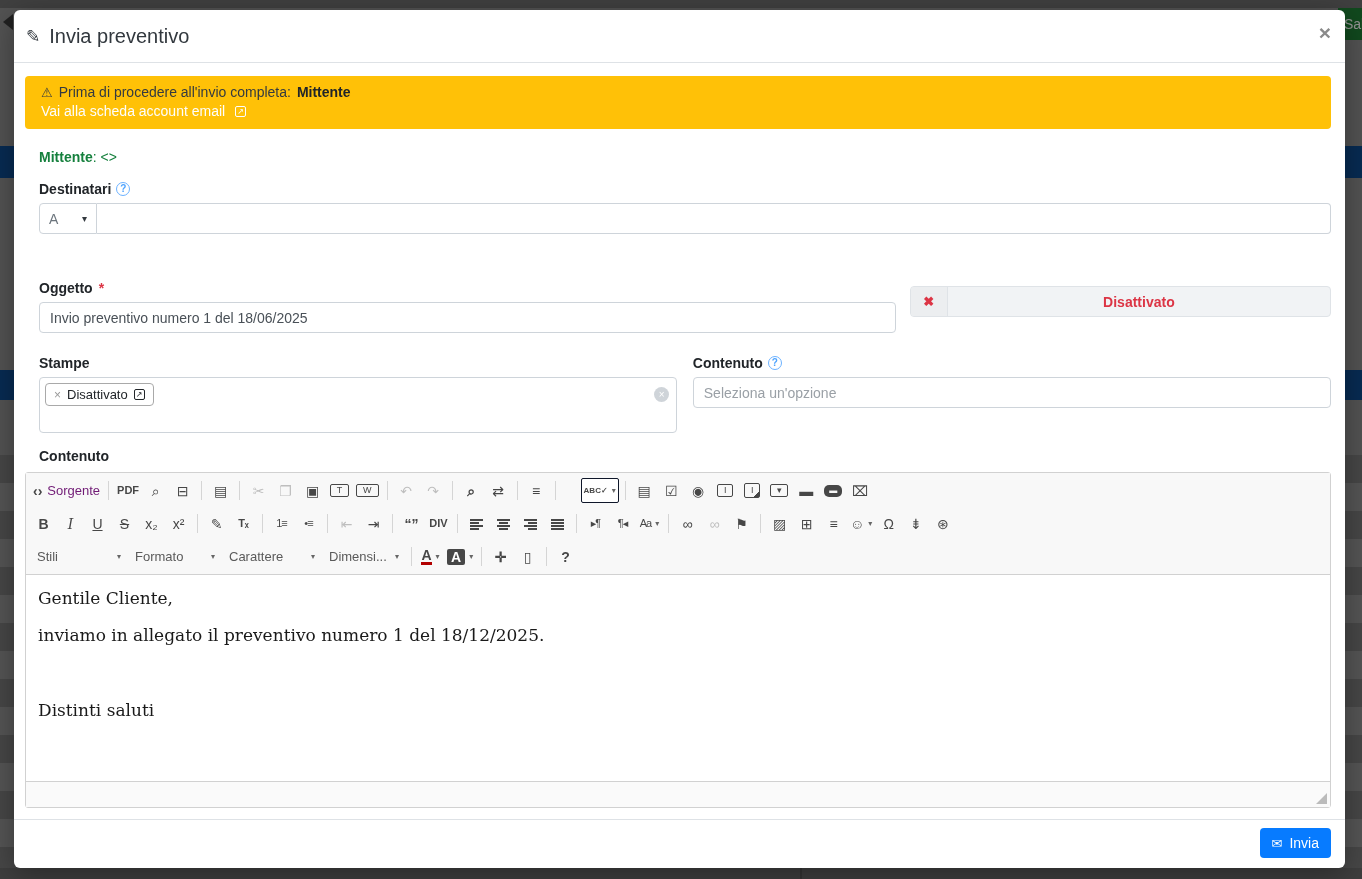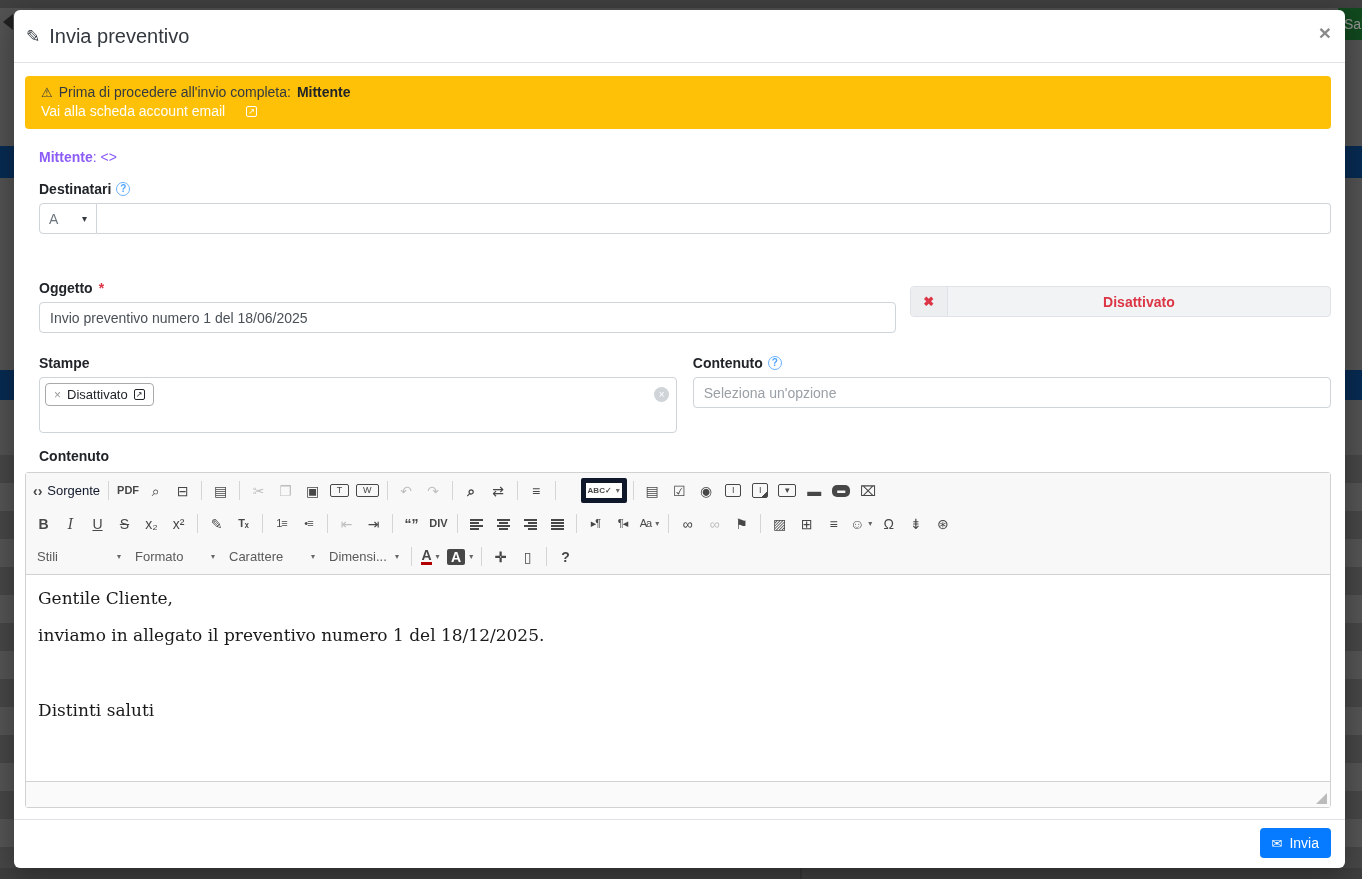--- a/index.html
+++ b/index.html
@@ -30,25 +30,25 @@
   .close-x { position:absolute; right:14px; top:12px; font-size:21px; color:#8a8a8a; cursor:pointer;
     font-weight:bold; line-height:1; }
   .modal-body { flex:1; padding:13px 14px 0 11px; }
 
   
   .alert-warning { background:#ffc107; border-radius:4px; padding:8px 16px 10px 16px; color:#343a40;
     font-size:14px; }
   .alert-line1 { display:flex; align-items:center; gap:6px; }
   .warn-tri { font-size:13px; }
   .alert-bold { font-weight:bold; color:#212529; }
-  .alert-link { color:#fdfdfd; margin-top:3px; display:inline-flex; align-items:center; gap:21px; cursor:pointer; }
+  .alert-link { color:#fdfdfd; margin-top:3px; display:inline-flex; align-items:center; gap:10px; cursor:pointer; }
   .ext { display:inline-block; width:11px; height:11px; border:1px solid currentColor; border-radius:2px;
     position:relative; font-size:8px; line-height:10px; text-align:center; }
 
-  .sender-line { margin:20px 0 16px 14px; font-size:14px; color:#8b5cf6; }
+  .sender-line { margin:20px 0 16px 14px; font-size:14px; color:#15803d; }
   .lbl-b { font-weight:bold; }
 
   label.field-label { display:flex; align-items:center; gap:5px; font-weight:bold; font-size:14px;
     color:#212529; margin:0 0 6px 14px; }
   .help { display:inline-block; width:14px; height:14px; border:1px solid #6cb2ff; color:#4da3ff;
     border-radius:50%; font-size:10px; font-weight:bold; line-height:12px; text-align:center; cursor:pointer; }
   .req { color:#dc3545; font-weight:bold; margin-left:1px; }
 
   .inner { padding-left:14px; }
 
@@ -92,22 +92,22 @@
 
   
   .editor { border:1px solid #d1d1d1; border-radius:3px; margin-top:8px; background:#fff; }
   .tb { background:#f8f8f8; border-bottom:1px solid #d1d1d1; padding:1px 4px; }
   .tb-row { display:flex; align-items:center; height:33px; }
   .tb-sep { width:1px; height:19px; background:#d5d5d5; margin:0 5px; flex:none; }
   .tb-btn { display:inline-flex; align-items:center; justify-content:center; min-width:25px; height:25px;
     padding:0 2px; margin:0 1px; border-radius:2px; color:#474747; cursor:pointer; flex:none;
     font-size:14px; }
   .tb-btn.dis { opacity:.32; cursor:default; }
-  .tb-btn.framed { border:5px solid #0f172a; background:#fff;margin-left:20px; }
-  .tb-btn .lbl { font-size:13px; color:#0f172a; margin-left:5px; }
+  .tb-btn.framed { border:1px solid #0f172a; background:#fff;margin-left:20px; }
+  .tb-btn .lbl { font-size:13px; color:#701a75; margin-left:5px; }
   .tb-btn .caret { font-size:8px; color:#666; margin-left:4px; }
   .tb-btn.combo { justify-content:space-between; padding:0 6px; }
   .tb-btn.combo .lbl { margin-left:0; color:#5a5a5a; }
   .g { line-height:1; }
   .g.txt { font-size:11px; font-weight:bold; }
   .g.b { font-weight:bold; }
   .g.i { font-style:italic; font-family:"DejaVu Serif",serif; }
   .g.u { text-decoration:underline; }
   .g.s { text-decoration:line-through; }
   .g.small { font-size:11px; letter-spacing:-1px; }

